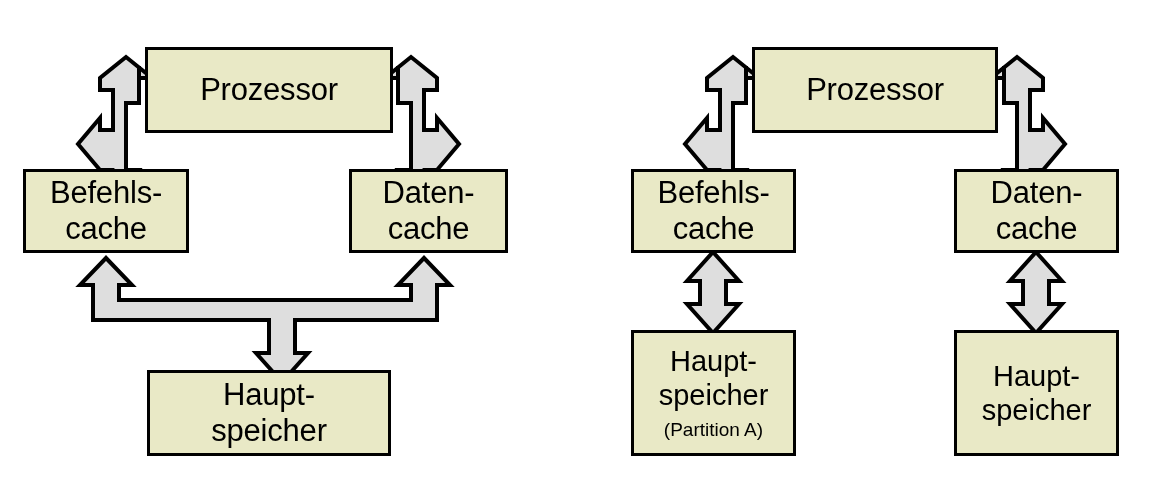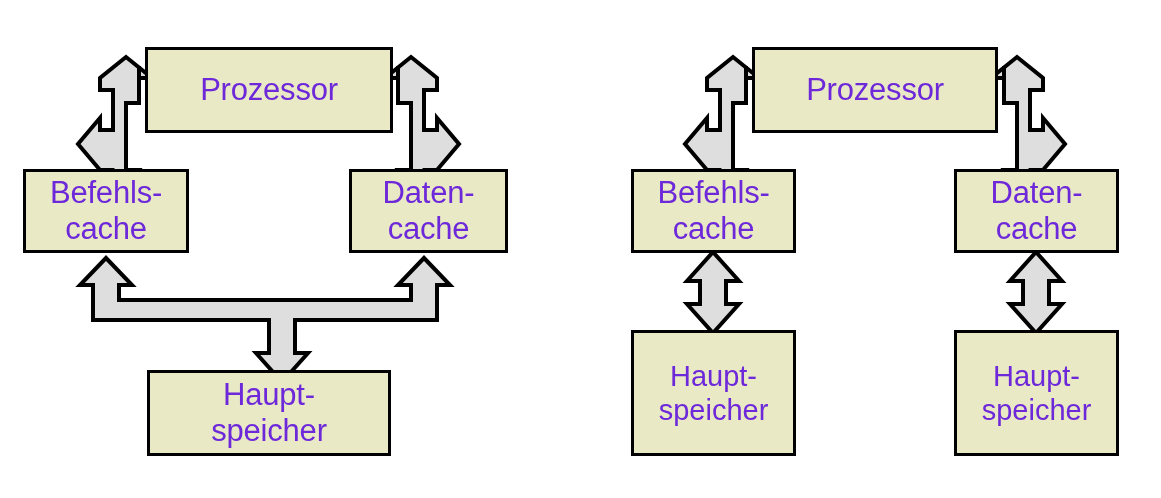--- a/index.html
+++ b/index.html
@@ -28,21 +28,21 @@
   .node-box {
     position: absolute;
     box-sizing: border-box;
     background: #e9e9c6;
     border: 3px solid #000000;
     display: flex;
     flex-direction: column;
     align-items: center;
     justify-content: center;
     text-align: center;
-    color: #6d28d9;
+    color: #000000;
     z-index: 3;
   }
   .node-label {
     font-size: 31px;
     line-height: 36px;
     letter-spacing: -0.2px;
     white-space: pre-line;
   }
   .node-sublabel {
     font-size: 19px;
@@ -223,20 +223,21 @@
   </div>
 
   <div class="node-box" style="left:954px; top:169px; width:165px; height:84px;">
     <div class="node-label">Daten-
 cache</div>
   </div>
 
   <div class="node-box" style="left:631px; top:330px; width:165px; height:126px;">
     <div class="node-label-sm">Haupt-
 speicher</div>
+    <div class="node-sublabel">(Partition A)</div>
   </div>
 
   <div class="node-box" style="left:954px; top:330px; width:165px; height:126px;">
     <div class="node-label-sm">Haupt-
 speicher</div>
   </div>
 
 </div>
 
 </body></html>

